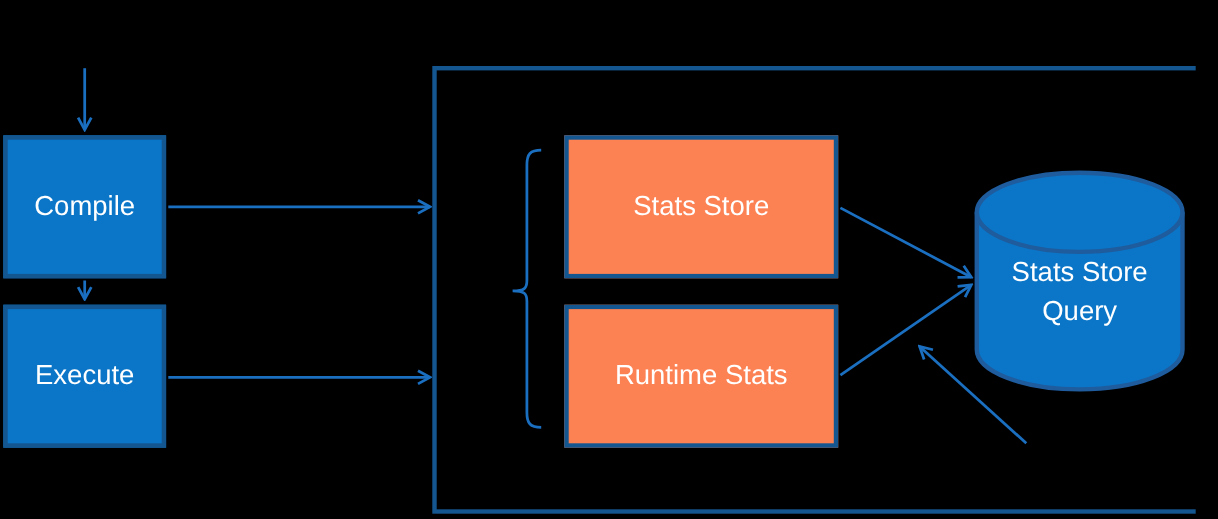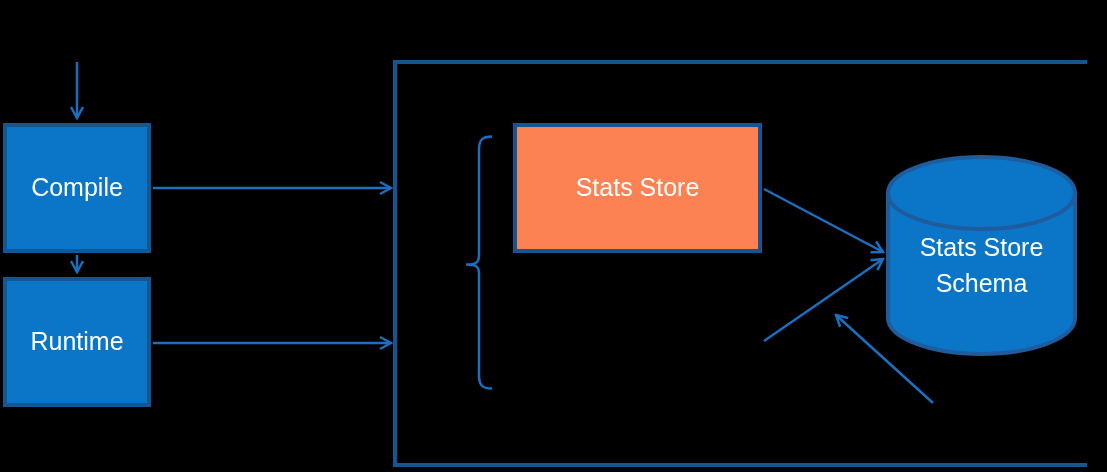--- a/index.html
+++ b/index.html
@@ -71,24 +71,27 @@
     <g>
       <path d="M888,193 L888,318 A93.5,36 0 0 0 1075,318 L1075,193" style="fill:var(--node-fill-blue);stroke:var(--cylinder-stroke)" stroke-width="4"></path>
       <ellipse cx="981.5" cy="193" rx="93.5" ry="36" style="fill:var(--node-fill-blue);stroke:var(--cylinder-stroke)" stroke-width="4"></ellipse>
     </g>
   </svg>
 
   <div class="node blue compile">
     <span>Compile</span>
   </div>
   <div class="node blue execute">
-    <span>Runtime</span>
+    <span>Execute</span>
   </div>
   <div class="node orange plan-store">
     <span>Stats Store</span>
   </div>
+  <div class="node orange runtime-stats">
+    <span>Runtime Stats</span>
+  </div>
 
   <div class="cyl-label">
     <div>Stats Store</div>
-    <div>Schema</div>
+    <div>Query</div>
   </div>
 
 </div>
 
 </body></html>

